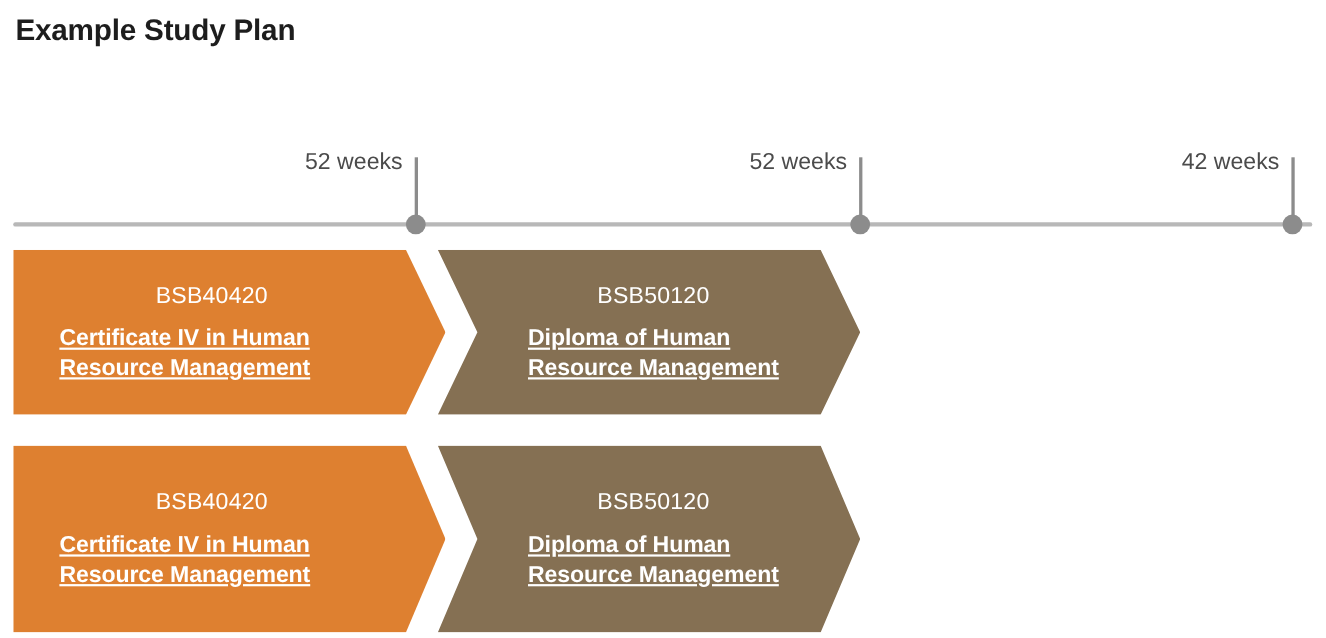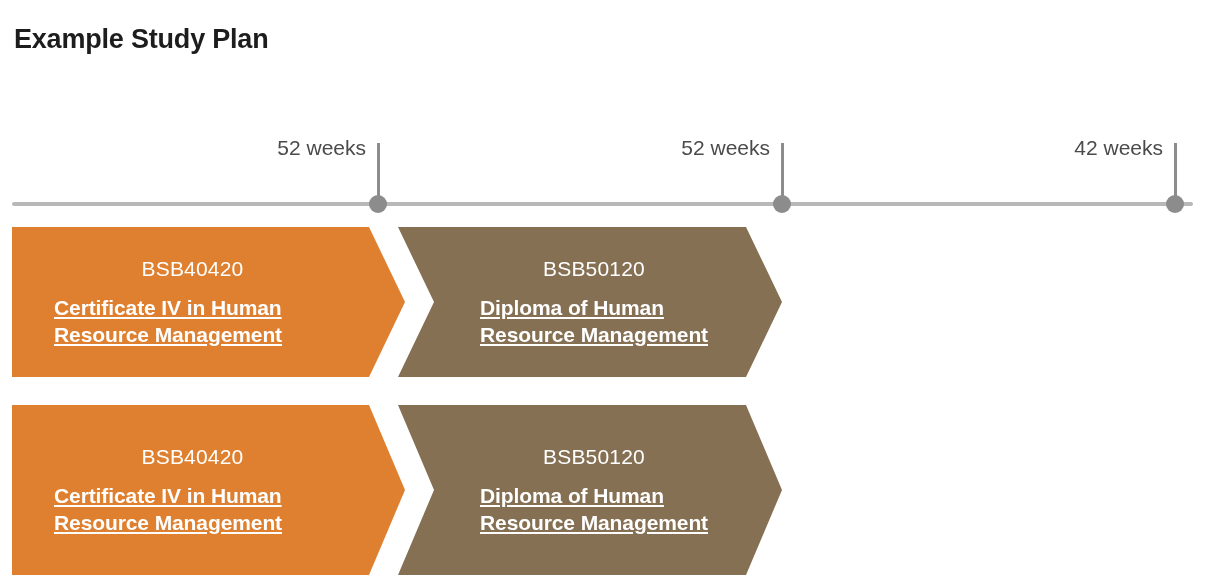--- a/index.html
+++ b/index.html
@@ -19,21 +19,20 @@
   
   #page-title {
     position: absolute;
     left: 14px;
     top: 12px;
     font-size: 27px;
     font-weight: bold;
     color: #1d1d1d;
     letter-spacing: -0.2px;
     white-space: nowrap;
-    margin-top: 12px;
   }
 
   
   #timeline {
     position: absolute;
     left: 0;
     top: 130px;
     width: 1205px;
     height: 90px;
   }

